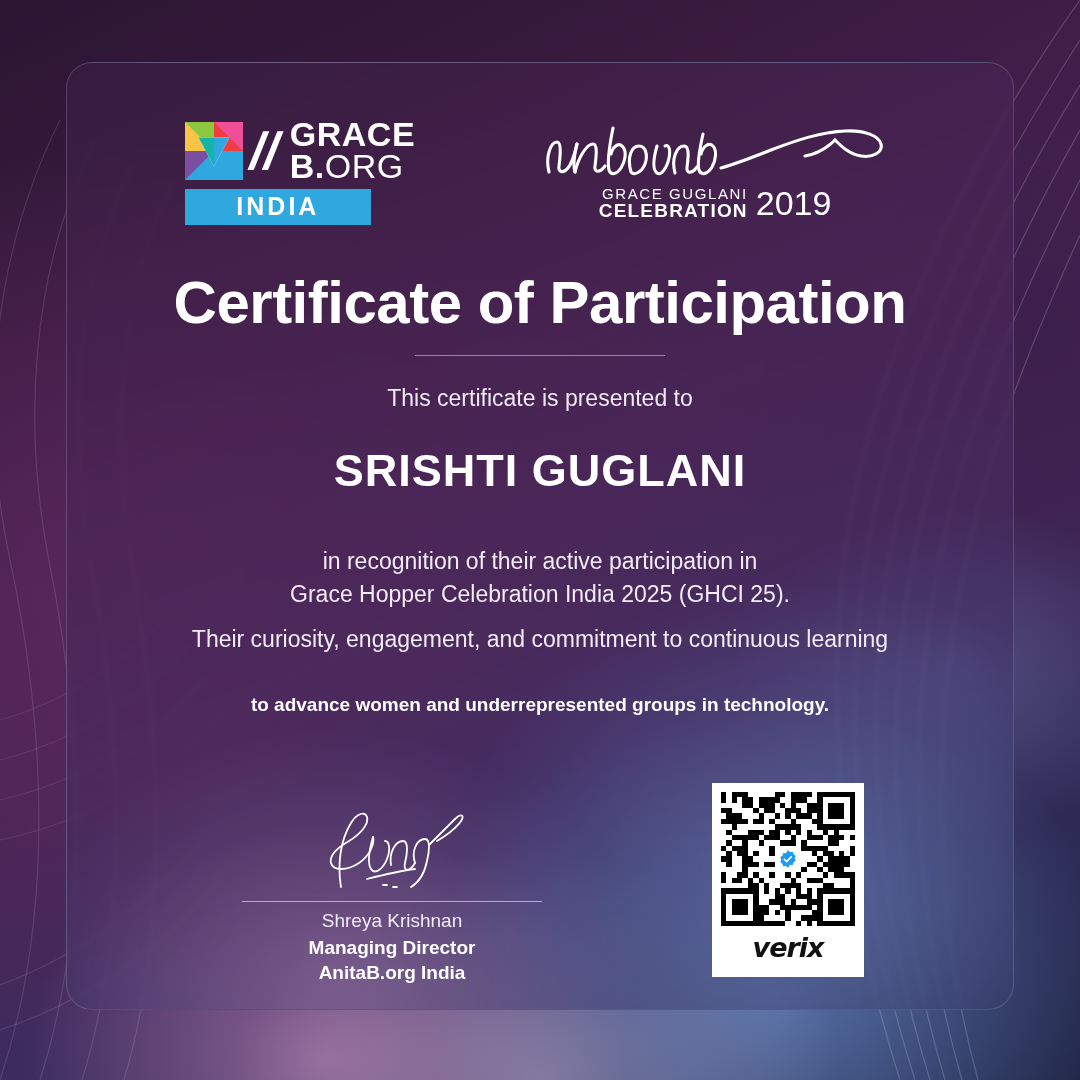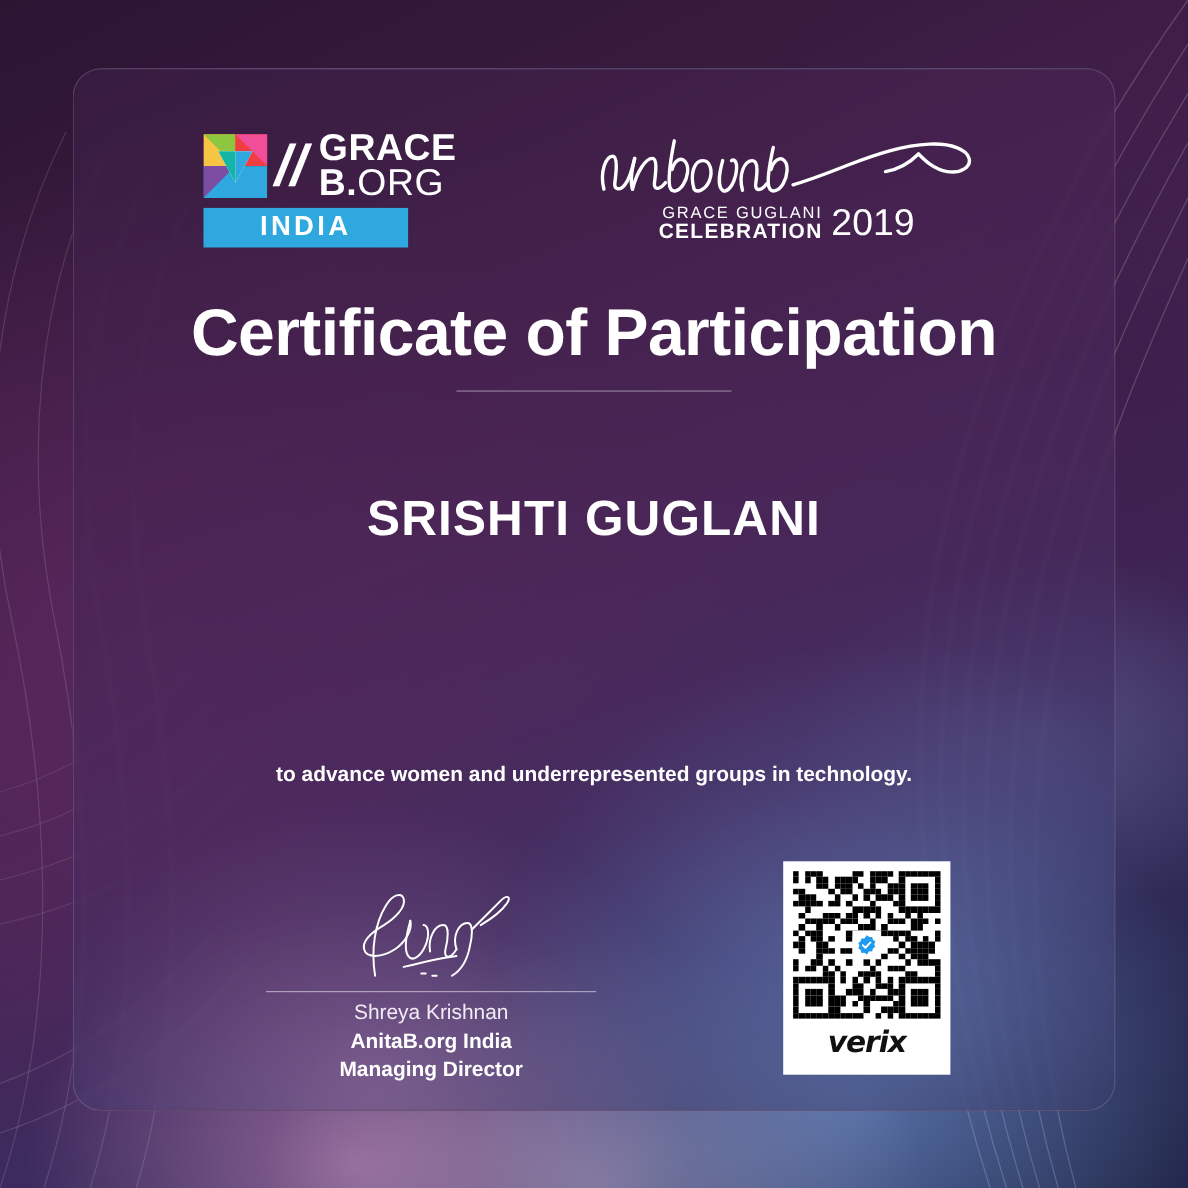--- a/index.html
+++ b/index.html
@@ -271,24 +271,30 @@
           <span class="b">CELEBRATION</span>
         </span>
         <span class="ghc-year">2019</span>
       </div>
     </div>
   </div>
 
   <div class="title">Certificate of Participation</div>
   <div class="divider"></div>
 
+  <div class="presented">This certificate is presented to</div>
   <div class="recipient">SRISHTI GUGLANI</div>
 
+  <div class="recognition">
+    <div>in recognition of their active participation in</div>
+    <div>Grace Hopper Celebration India 2025 (GHCI 25).</div>
+  </div>
 
   <div class="curiosity">
+    <div>Their curiosity, engagement, and commitment to continuous learning</div>
   </div>
 
   <div class="thanks">
     <div>to advance women and underrepresented groups in technology.</div>
   </div>
 
   <div class="sig">
     <svg class="sig-img" viewBox="0 0 170 96">
       <g fill="none" stroke="#ffffff" stroke-width="1.8" stroke-linecap="round" stroke-linejoin="round">
         <path d="M34,86 C30,62 34,38 44,22 C50,12 58,10 60,16 C62,24 52,34 42,40 C30,47 22,54 24,62 C26,70 40,70 52,62 C62,55 68,44 66,36"></path>
@@ -296,22 +302,22 @@
         <path d="M84,64 C82,52 88,40 96,40 C102,40 100,54 98,62 C96,70 102,72 108,62"></path>
         <path d="M108,62 C104,50 110,38 118,38 C124,38 122,52 120,60 C118,70 114,80 104,86"></path>
         <path d="M122,44 C130,36 140,26 148,18 C154,12 158,14 154,20 C150,26 140,34 130,40"></path>
         <path d="M60,78 C76,74 92,70 108,68"></path>
         <path d="M76,84 L80,84 M86,86 L90,86"></path>
       </g>
     </svg>
     <div class="sig-rule"></div>
     <div class="sig-name">Shreya Krishnan</div>
     <div class="sig-role">
+      <div>Managing Director</div>
       <div>AnitaB.org India</div>
-      <div>Managing Director</div>
     </div>
   </div>
 
   <div class="qr-card">
     <div class="qr-grid" id="qr">
         <i></i>
         <i style="background: transparent;"></i>
         <i></i>
         <i></i>
         <i></i>

